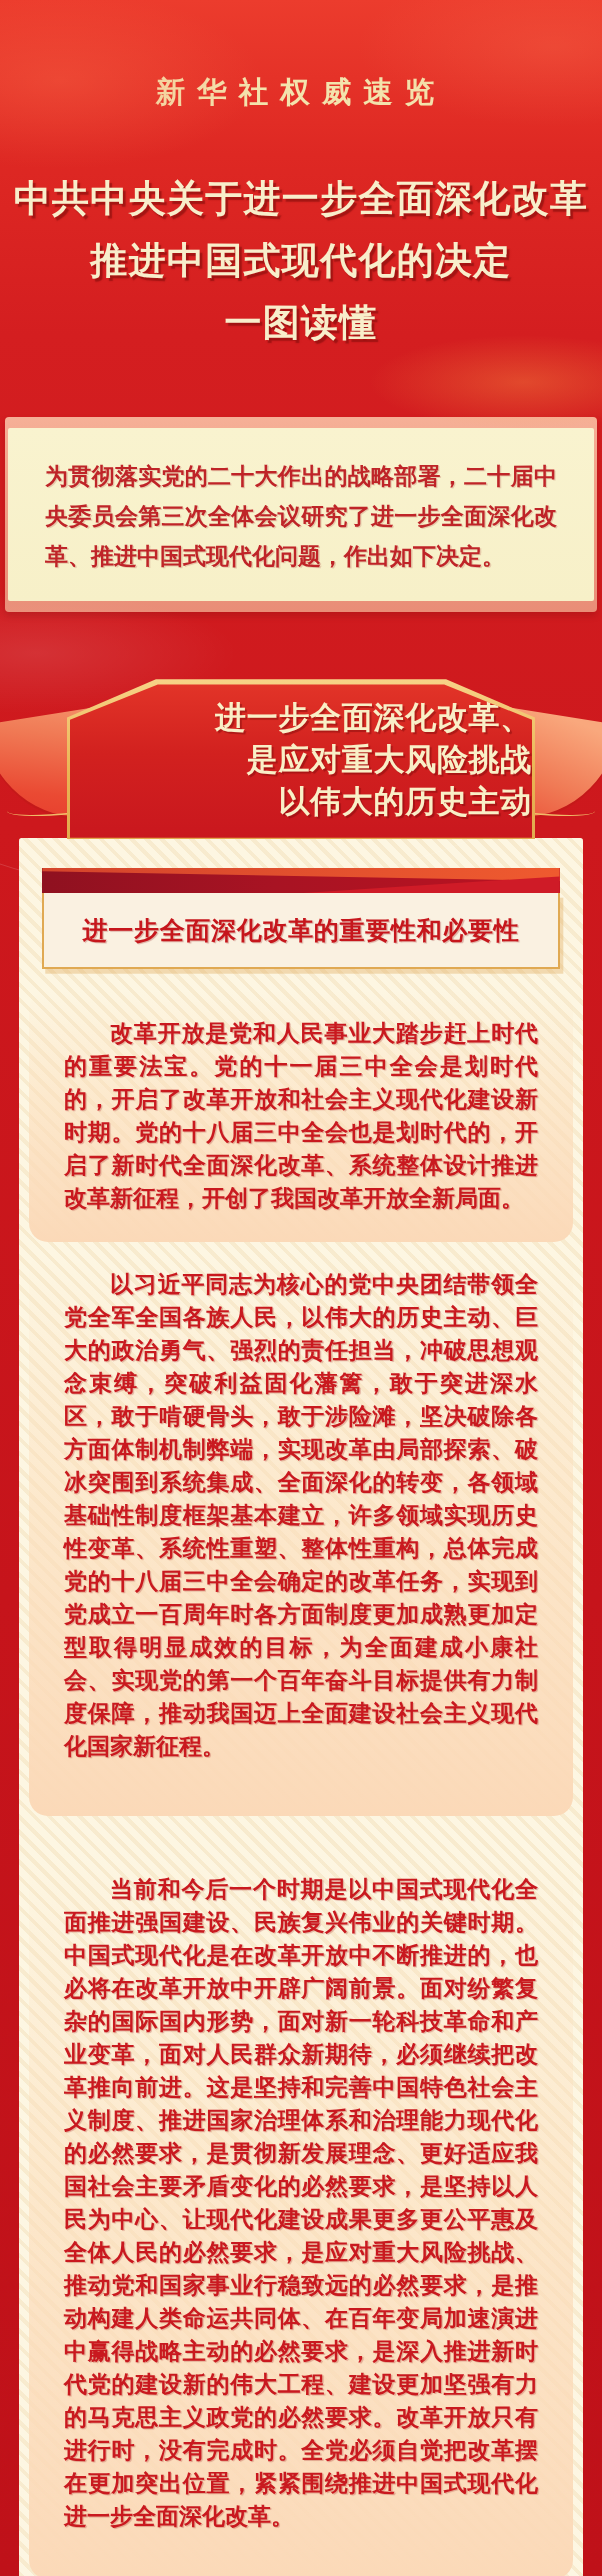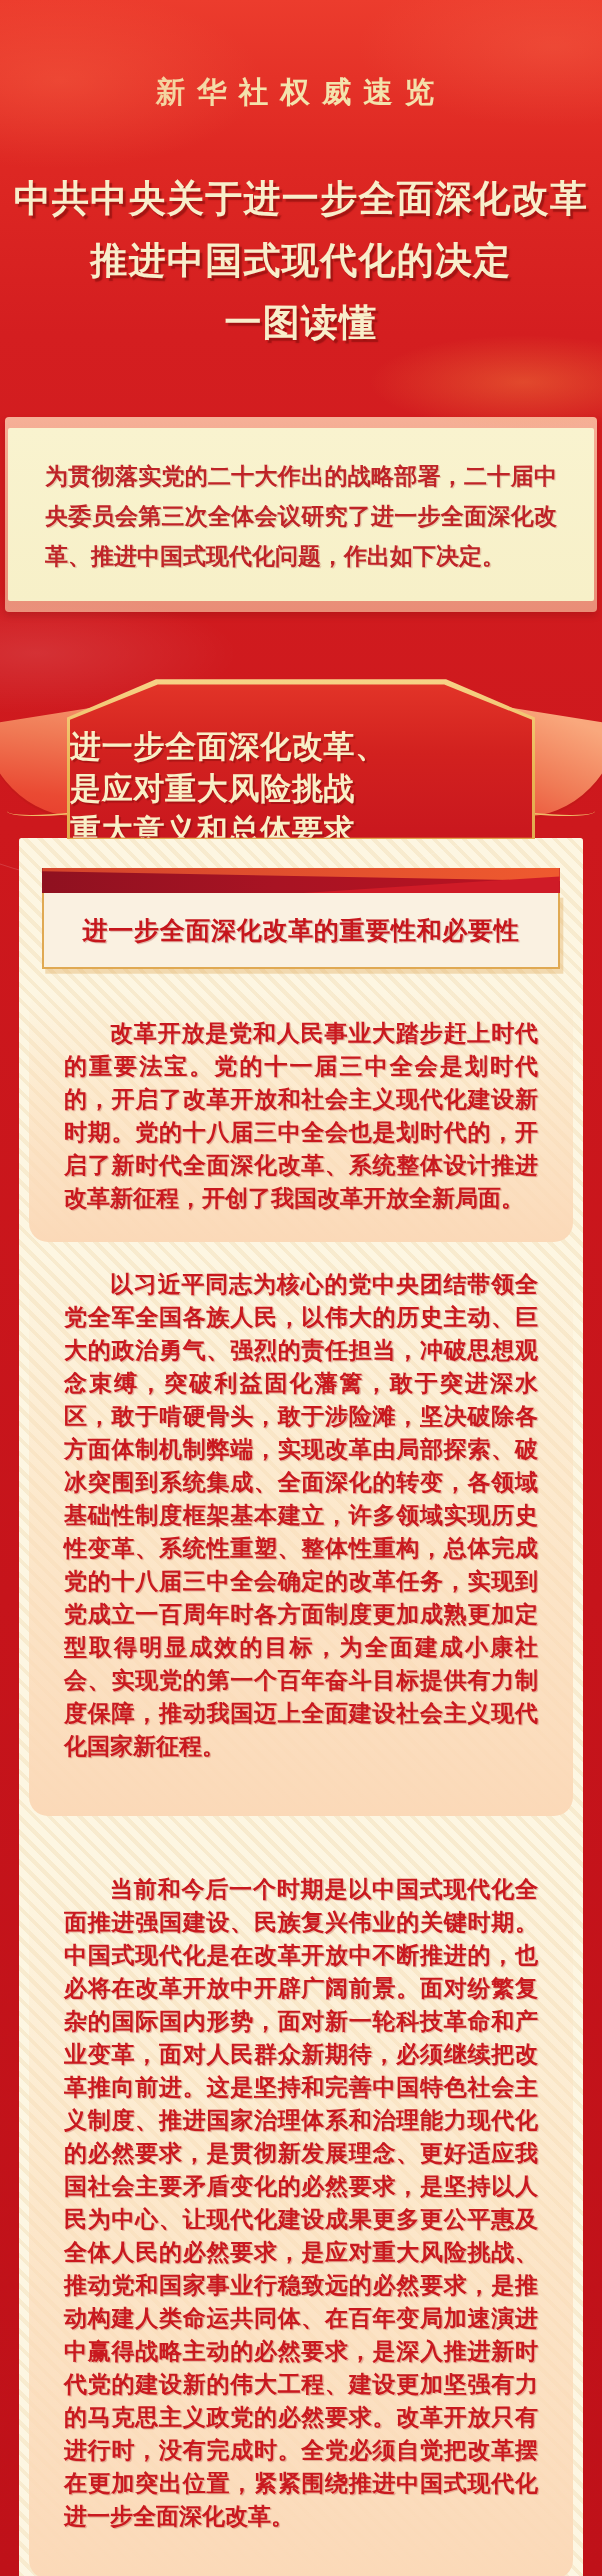--- a/index.html
+++ b/index.html
@@ -72,21 +72,21 @@
   }
   .panel-gold{
     position:absolute;left:67px;right:67px;top:5.4px;bottom:-1.3px;
     background:linear-gradient(180deg,#f7d287 0%,#eab453 60%,#e2a94e 100%);
     clip-path:polygon(19% 0%,81% 0%,100% 24%,100% 100%,0% 100%,0% 24%);
   }
   .panel{
     position:absolute;left:70px;right:70px;top:10.7px;bottom:0;
     background:linear-gradient(180deg,#e23428 0%,#d2211f 45%,#c9171e 100%);
     clip-path:polygon(19% 0%,81% 0%,100% 23%,100% 100%,0% 100%,0% 23%);
-    text-align:left;padding-top:41px;box-sizing:border-box;
+    text-align:right;padding-top:12px;box-sizing:border-box;
   }
   .ribbon-line{
     font-size:31px;font-weight:900;line-height:42px;letter-spacing:0.7px;
     color:#f9efc7;text-shadow:2px 2px 0.7px rgba(125,12,10,.45);
   }
   
   .card{
     margin:0 19px;min-height:1674px;
     background-color:#fdf6e2;
     background-image:repeating-linear-gradient(45deg,rgba(233,203,150,.26) 0px,rgba(233,203,150,.26) 4px,rgba(255,255,255,0) 4px,rgba(255,255,255,0) 10.7px);
@@ -150,21 +150,21 @@
     </div>
   </div>
 
   <div class="ribbon">
     <div class="wing left"></div>
     <div class="wing right"></div>
     <div class="panel-gold"></div>
     <div class="panel">
       <div class="ribbon-line">进一步全面深化改革、</div>
       <div class="ribbon-line">是应对重大风险挑战</div>
-      <div class="ribbon-line">重大意义和总体要求</div>
+      <div class="ribbon-line">以伟大的历史主动</div>
     </div>
   </div>
 
   <div class="card">
     <div class="section-header">
       <div class="bar"></div>
       <div class="title-box">
         <div class="section-title">进一步全面深化改革的重要性和必要性</div>
       </div>
     </div>

